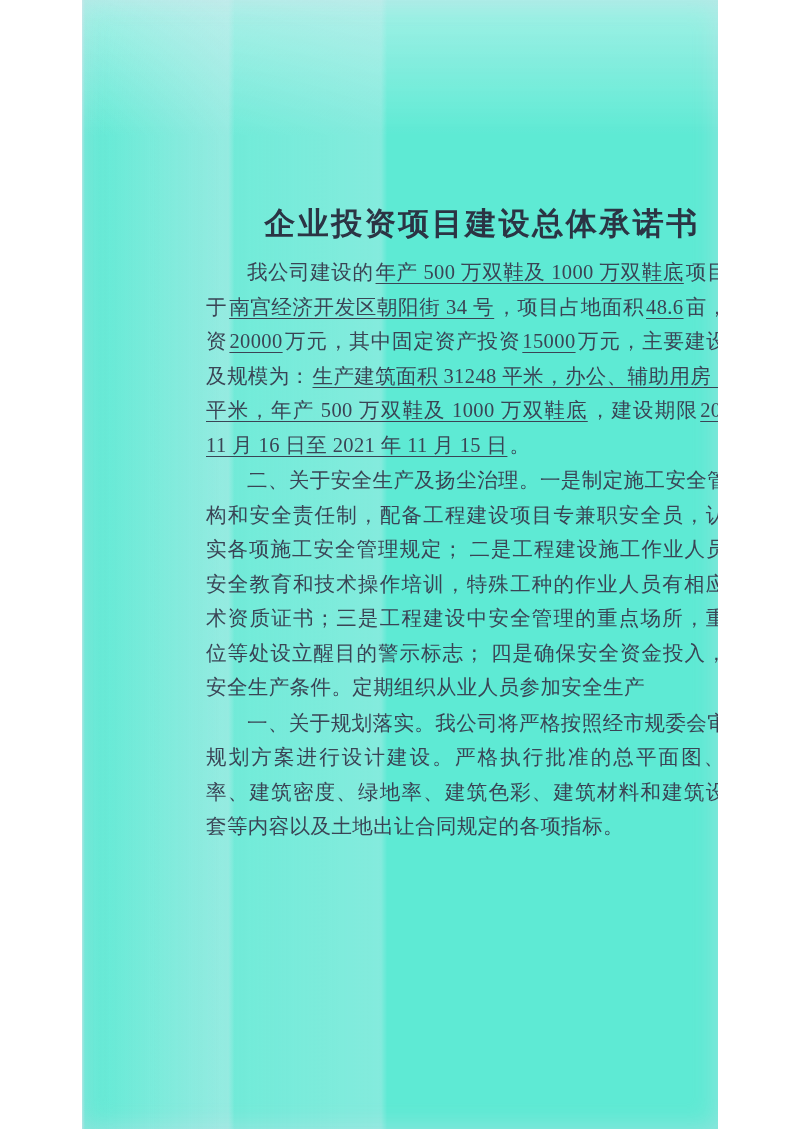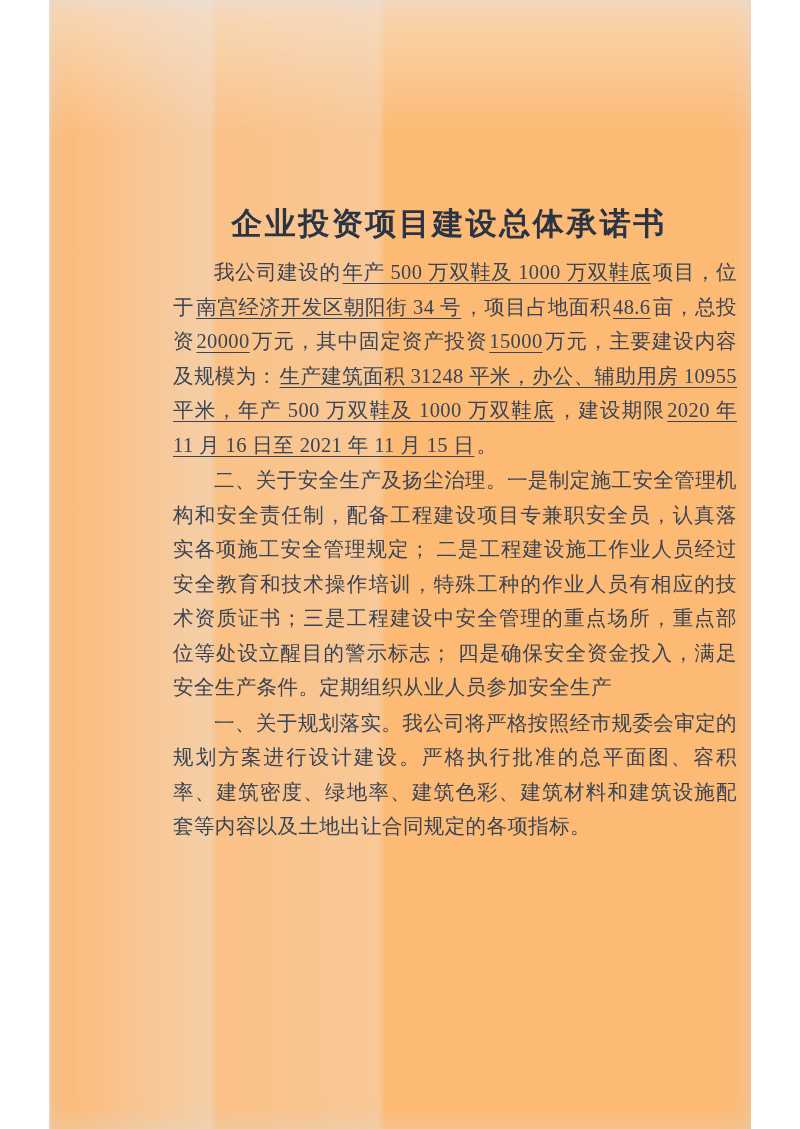--- a/index.html
+++ b/index.html
@@ -3,24 +3,24 @@
 <meta charset="utf-8">
 <style>
   html, body {
     margin: 0;
     padding: 0;
     background: #ffffff;
   }
 
   .page {
     position: relative;
-    width: 702px;
+    width: 636px;
     height: 1129px;
     margin: 0 auto;
-    background: #fdba74;
+    background: #5eead4;
     overflow: hidden;
     font-family: "Liberation Serif", "DejaVu Serif", serif;
     color: #3a4455;
   }
 
   
   .scan-noise {
     position: absolute;
     inset: 0;
     pointer-events: none;

